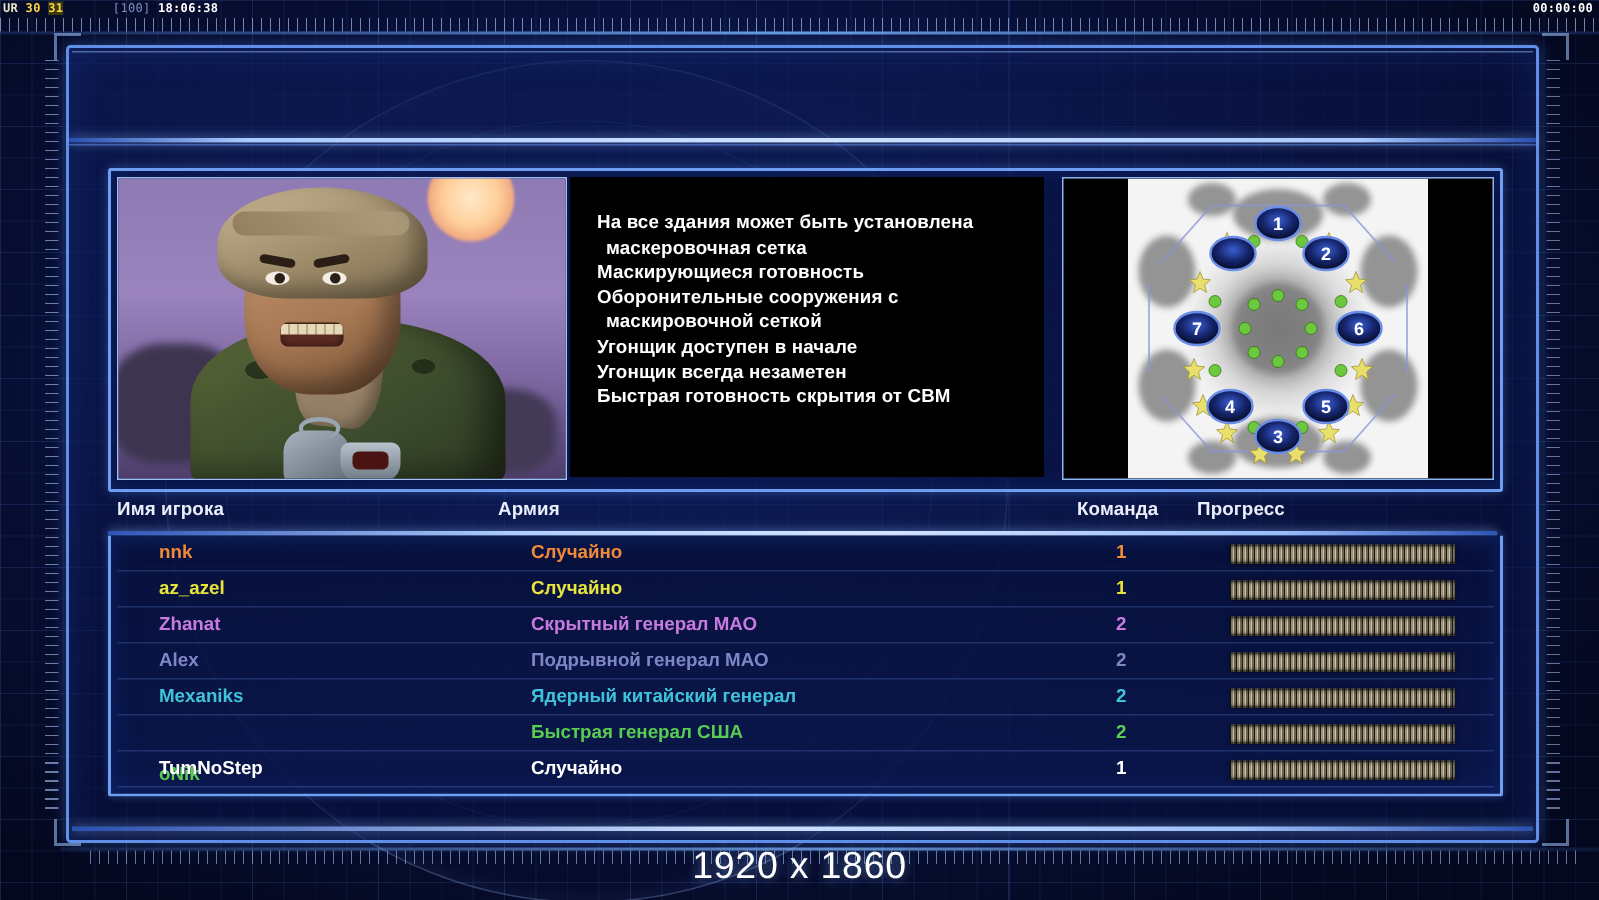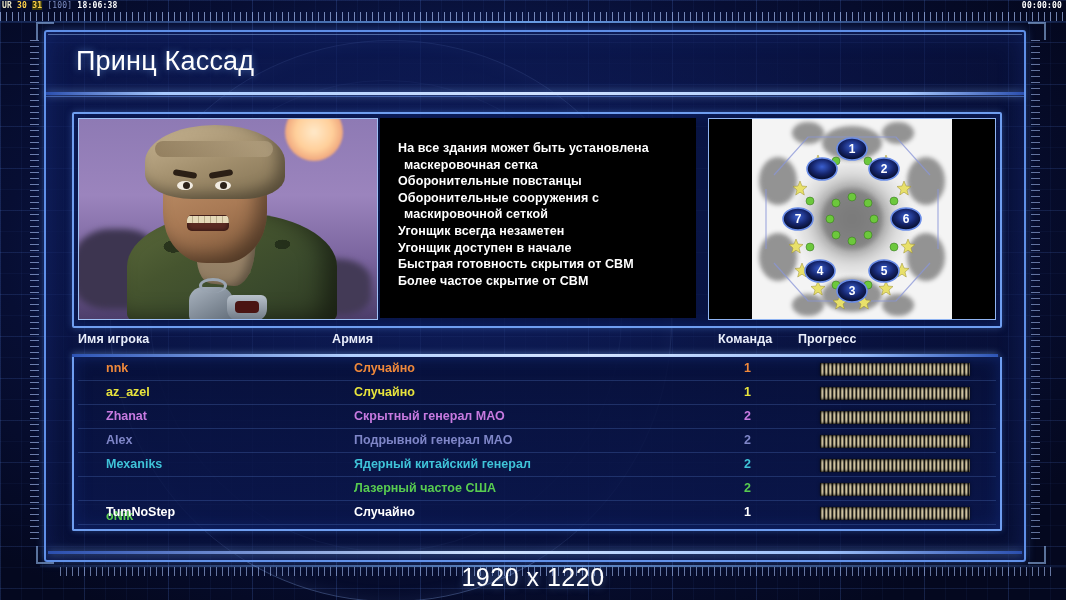--- a/index.html
+++ b/index.html
@@ -49,21 +49,21 @@
 
   
   .topbar{position:absolute;left:0;top:0;width:100%;height:12px;z-index:40;
     font-family:"DejaVu Sans Mono", monospace;font-size:8px;line-height:12px;
     letter-spacing:.2px;white-space:nowrap;}
   .tb-left{position:absolute;left:2px;top:0;}
   .tb-right{position:absolute;right:4px;top:0;color:#fff;font-weight:bold;text-align:center;}
   .tb-fps{color:#e8e4c8;font-weight:bold;}
   .tb-n1{color:#ffd24a;font-weight:bold;}
   .tb-n2{color:#ffd24a;font-weight:bold;background:#3a3a10;margin-top:30px;}
-  .tb-br{color:#7e8fc4;}
+  .tb-br{color:#7e8fc4;margin-left:28px;}
   .tb-clock{color:#ffffff;font-weight:bold;}
 
   
   .panel{position:absolute;left:44px;top:30px;width:978px;height:528px;z-index:20;
     border:2px solid #5f8fe8;border-radius:3px;
     background:linear-gradient(160deg, rgba(13,26,86,.72) 0%, rgba(10,20,70,.55) 45%, rgba(8,16,58,.72) 100%);
     box-shadow:0 0 10px rgba(90,150,255,.35), inset 0 0 26px rgba(40,80,190,.25);}
   .panel-inner-line{position:absolute;left:2px;right:2px;top:2px;height:1px;background:rgba(160,200,255,.45);}
 
   .title{position:absolute;left:30px;top:14px;color:#ffffff;font-size:27px;letter-spacing:.2px;
@@ -216,21 +216,20 @@
     <span class="tb-n2">31</span>
     <span class="tb-br">[100]</span>
     <span class="tb-clock">18:06:38</span>
   </div>
   <div class="tb-right">00:00:00</div>
 </div>
 
 <div class="panel">
   <div class="panel-inner-line"></div>
 
-  <div class="title">Принц Кассад</div>
   <div class="title-rule"></div>
   <div class="title-rule2"></div>
 
   <div class="inforow">
 
     <div class="portrait">
       <div class="p-sky"></div>
       <div class="p-sun"></div>
       <div class="p-bushL"></div>
       <div class="p-bushR"></div>
@@ -248,27 +247,26 @@
         <div class="p-teeth"></div>
       </div>
       <div class="p-pot"></div>
       <div class="p-cup"></div>
     </div>
 
     <div class="desc">
       <div class="desc-list">
         <div>На все здания может быть установлена</div>
         <div class="desc-indent">маскеровочная сетка</div>
-        <div>Оборонительные повстанцы</div>
+        <div>Маскирующиеся готовность</div>
         <div>Оборонительные сооружения с</div>
         <div class="desc-indent">маскировочной сеткой</div>
+        <div>Угонщик доступен в начале</div>
         <div>Угонщик всегда незаметен</div>
-        <div>Угонщик доступен в начале</div>
         <div>Быстрая готовность скрытия от СВМ</div>
-        <div>Более частое скрытие от СВМ</div>
       </div>
     </div>
 
     <div class="mapbox">
       <svg class="mapimg" viewBox="0 0 200 200">
         <defs>
           <radialGradient id="mg" cx="50%" cy="50%" r="50%">
             <stop offset="0%" stop-color="#5a5a5a"></stop>
             <stop offset="42%" stop-color="#8e8e8e"></stop>
             <stop offset="70%" stop-color="#d8d8d8"></stop>
@@ -403,30 +401,30 @@
       </div>
       <div class="row" style="top: 96px;">
         <div class="cell-name" style="color: rgb(63, 195, 216);">Mexaniks</div>
         <div class="cell-army" style="color: rgb(63, 195, 216);">Ядерный китайский генерал</div>
         <div class="cell-team" style="color: rgb(63, 195, 216);">2</div>
         <div class="cell-prog"></div>
         <div class="row-sep"></div>
       </div>
       <div class="row" style="top: 120px;">
         <div class="cell-name" style="color: rgb(88, 204, 80); margin-top: 28px;">oNik</div>
-        <div class="cell-army" style="color: rgb(88, 204, 80);">Лазерный частое США</div>
+        <div class="cell-army" style="color: rgb(88, 204, 80);">Быстрая генерал США</div>
         <div class="cell-team" style="color: rgb(88, 204, 80);">2</div>
         <div class="cell-prog"></div>
         <div class="row-sep"></div>
       </div>
       <div class="row" style="top: 144px;">
         <div class="cell-name" style="color: rgb(255, 255, 255);">TumNoStep</div>
         <div class="cell-army" style="color: rgb(255, 255, 255);">Случайно</div>
         <div class="cell-team" style="color: rgb(255, 255, 255);">1</div>
         <div class="cell-prog"></div>
         <div class="row-sep"></div>
       </div>
     </div>
 
   <div class="panel-bot-rule"></div>
 </div>
 
-<div class="res">1920 x 1220</div>
+<div class="res">1920 x 1860</div>
 
 </body></html>

